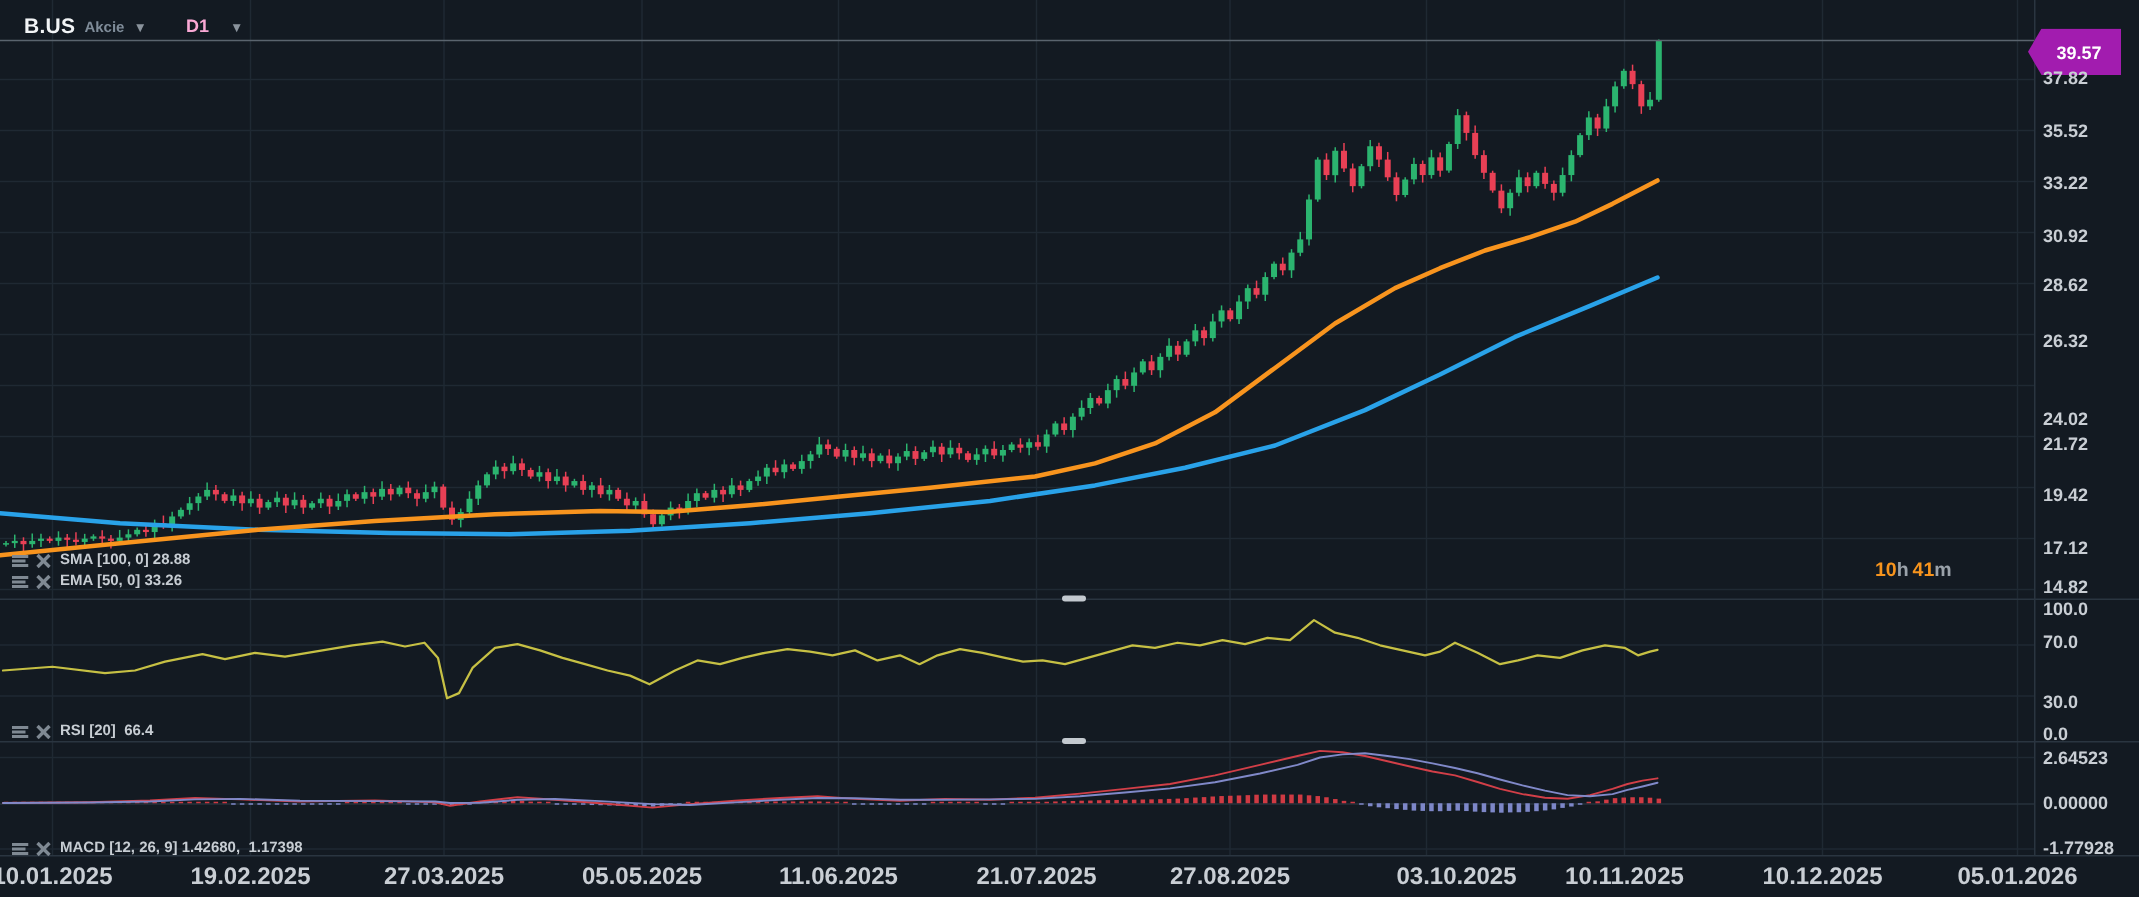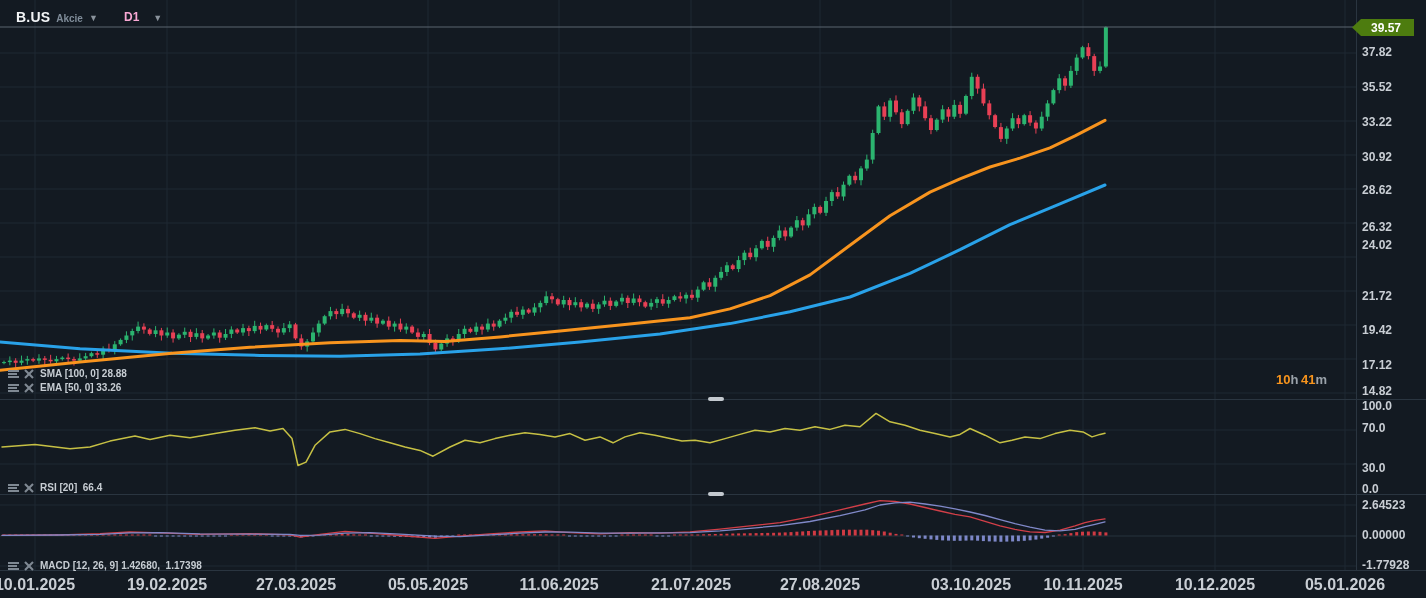--- a/index.html
+++ b/index.html
@@ -4,34 +4,34 @@
 <style>
   html,body{margin:0;padding:0;background:#0c1218;}
   #app{position:relative;width:1426px;height:598px;background:#131a22;overflow:hidden;
        font-family:Liberation Sans, sans-serif;-webkit-font-smoothing:antialiased;}
   #chart-svg{position:absolute;left:0;top:0;}
   .sep-h{position:absolute;left:0;width:1426px;height:1px;background:#2a3540;}
   .sep-v{position:absolute;top:0;width:1px;height:570px;background:#2a3540;}
   .drag-handle{position:absolute;width:16px;height:4px;background:#c3c9cf;border-radius:2px;}
   .tick{position:absolute;left:1362px;font-size:12px;font-weight:700;color:#c9ced4;line-height:14px;}
   .date-label{position:absolute;top:576px;transform:translateX(-50%);font-size:16px;font-weight:700;color:#c9ced4;white-space:nowrap;}
-  .price-badge{position:absolute;left:1352px;top:19px;width:62px;height:17px;background:#4d7c0f;
+  .price-badge{position:absolute;left:1352px;top:19px;width:62px;height:31px;background:#a21caf;
        clip-path:polygon(0 50%,9px 0,100% 0,100% 100%,9px 100%);display:flex;align-items:center;justify-content:center;
        font-size:12px;font-weight:700;color:#ffffff;padding-left:6px;box-sizing:border-box;}
   .header{position:absolute;left:16px;top:9px;display:flex;align-items:center;gap:6px;}
   .symbol{font-size:14px;font-weight:700;color:#f2f4f6;letter-spacing:.2px;}
   .instr{font-size:10px;font-weight:700;color:#7f8c99;margin-top:2px;}
   .caret{font-size:9px;color:#8a939c;margin-top:1px;}
   .tf-group{position:absolute;left:124px;top:10px;display:flex;align-items:center;gap:14px;}
   .tf{font-size:12px;font-weight:700;color:#f9a8d4;}
   .ind-row{position:absolute;display:flex;align-items:center;gap:5px;height:13px;}
   .ind-text{font-size:10px;font-weight:700;color:#c7cdd3;white-space:pre;}
   .mini-icon{width:11px;height:10px;display:inline-block;}
   .mini-icon svg{display:block;}
-  .countdown{position:absolute;top:372px;left:1250px;width:103px;text-align:center;font-size:13px;font-weight:700;}
+  .countdown{position:absolute;top:372px;left:1250px;width:103px;text-align:left;font-size:13px;font-weight:700;}
   .cd-num{color:#f7941d;}
   .cd-unit{color:#9aa2aa;}
 </style>
 </head>
 <body>
 
 <div id="app">
 
   <svg id="chart-svg" width="1426" height="598">
       <g>
@@ -758,21 +758,21 @@
   <div class="countdown"><span class="cd-num">10</span><span class="cd-unit">h</span> <span class="cd-num">41</span><span class="cd-unit">m</span></div>
 
   <div>
     <div class="price-badge">39.57</div>
     <div class="tick" style="top:45px">37.82</div>
     <div class="tick" style="top:80px">35.52</div>
     <div class="tick" style="top:115px">33.22</div>
     <div class="tick" style="top:150px">30.92</div>
     <div class="tick" style="top:183px">28.62</div>
     <div class="tick" style="top:220px">26.32</div>
-    <div class="tick" style="top:238px">24.02</div>
+    <div class="tick" style="top:272px">24.02</div>
     <div class="tick" style="top:289px">21.72</div>
     <div class="tick" style="top:323px">19.42</div>
     <div class="tick" style="top:358px">17.12</div>
     <div class="tick" style="top:384px">14.82</div>
     <div class="tick" style="top:399px">100.0</div>
     <div class="tick" style="top:421px">70.0</div>
     <div class="tick" style="top:461px">30.0</div>
     <div class="tick" style="top:482px">0.0</div>
     <div class="tick" style="top:498px">2.64523</div>
     <div class="tick" style="top:528px">0.00000</div>

